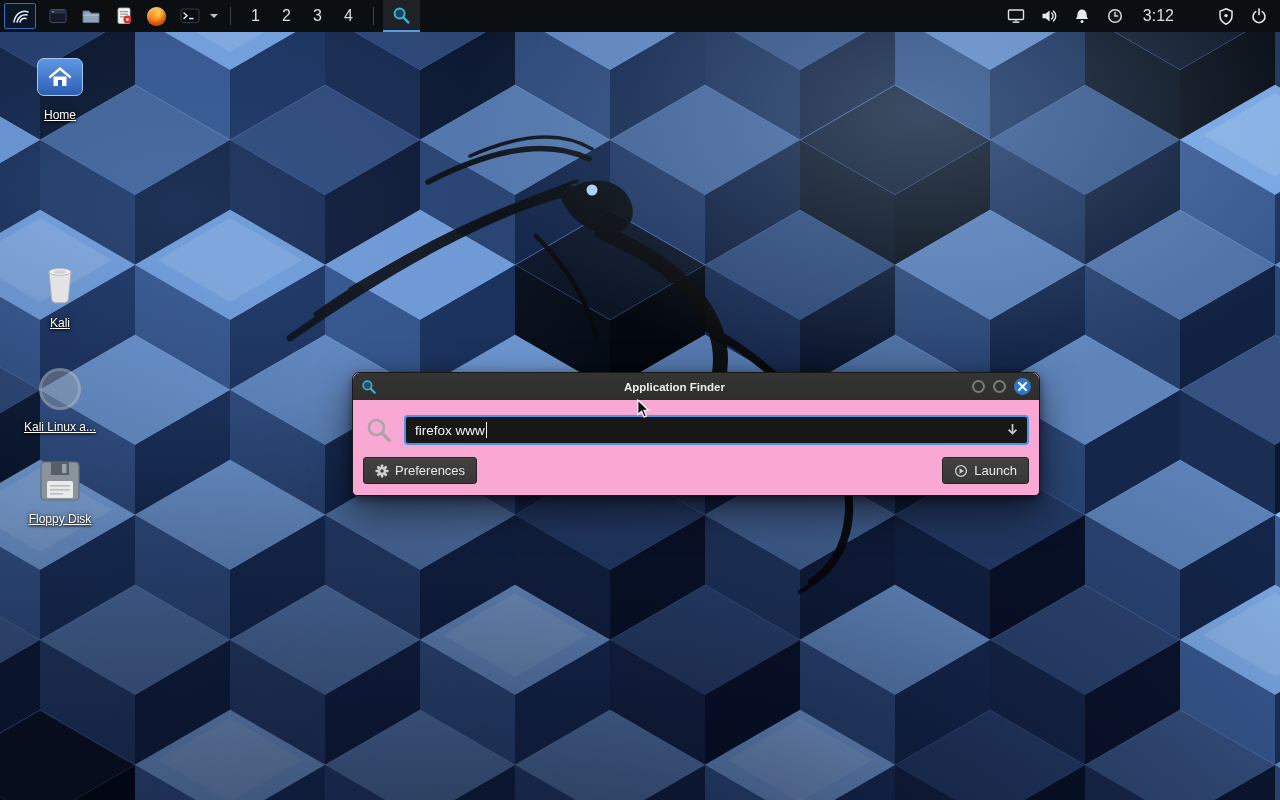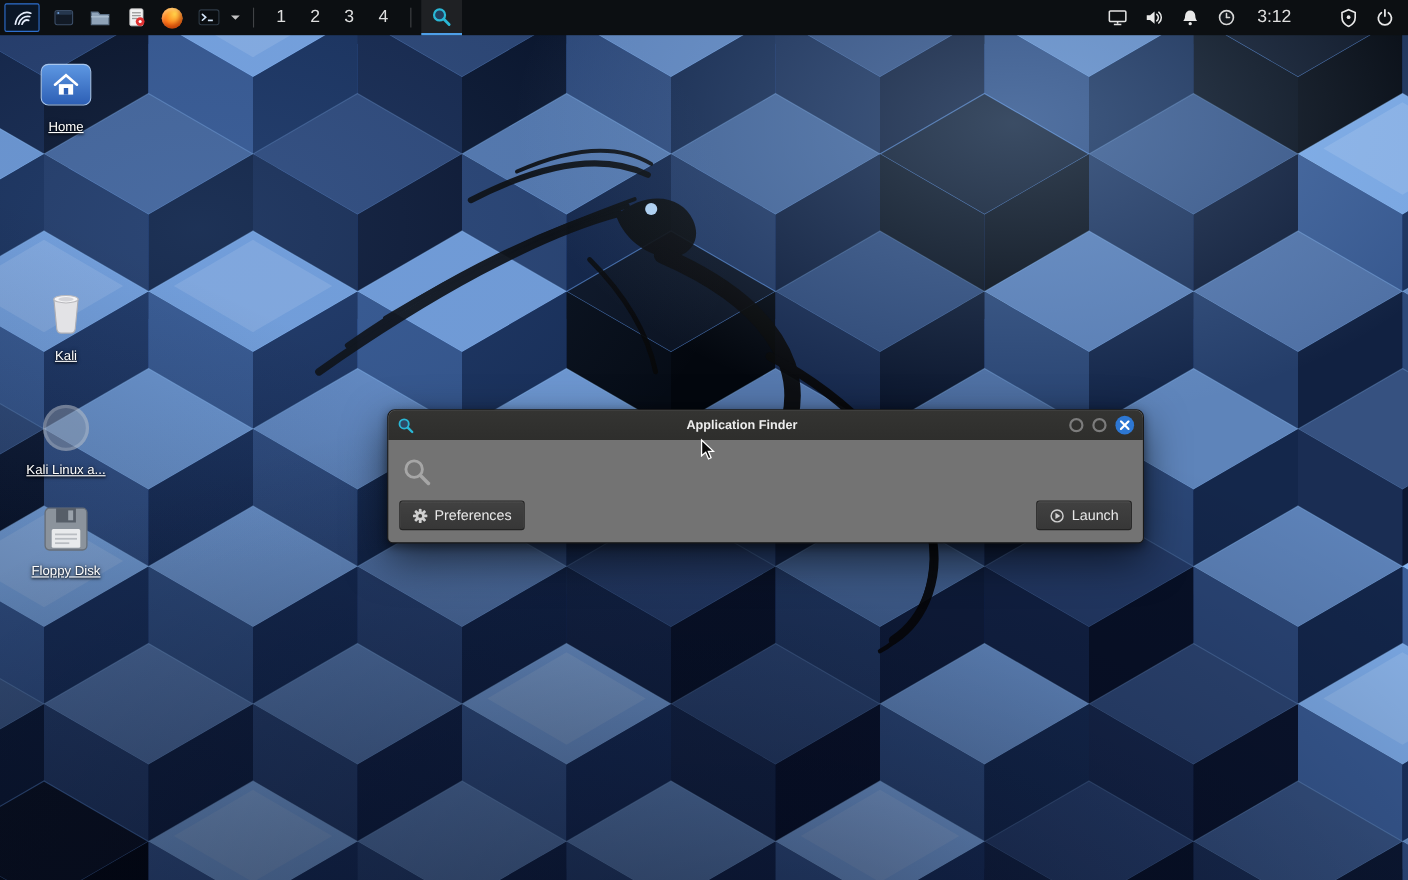--- a/index.html
+++ b/index.html
@@ -47,21 +47,21 @@
   .home-tile { width:46px; height:38px; border-radius:7px; border:1.5px solid #a7c6ee;
     background:linear-gradient(180deg,#5d97e2,#2d5fb5); display:flex; align-items:center; justify-content:center; }
   .fs-tile { width:42px; height:42px; border-radius:8px; background:#ececec; border:1px solid #bfbfbf;
     display:flex; align-items:center; justify-content:center; }
   .fs-ring { width:22px; height:22px; border-radius:50%; border:5px solid #24262a; background:#e7e7e7; }
   .ghost-circle { width:42px; height:42px; border-radius:50%; background:rgba(148,158,170,0.45);
     box-shadow:inset 0 0 0 3px rgba(255,255,255,0.18); }
 
   
   #finder { position:absolute; left:352px; top:372px; width:688px; z-index:50;
-    background:#737373; border:1px solid #191919; border-radius:7px 7px 5px 5px;
+    background:#f9a8d4; border:1px solid #191919; border-radius:7px 7px 5px 5px;
     box-shadow:0 14px 38px rgba(0,0,0,0.6), 0 3px 9px rgba(0,0,0,0.45); }
   .titlebar { height:27px; display:flex; align-items:center; padding:0 8px; gap:8px;
     border-radius:7px 7px 0 0; background:linear-gradient(180deg,#343432,#2e2e2c); }
   .title { flex:1; text-align:center; font-size:11.5px; font-weight:bold; color:#ededed; }
   .win-ctl { border:none; background:none; padding:0; }
   .circle-ctl { width:13px; height:13px; border-radius:50%; border:2px solid #7c7c7c; background:transparent; }
   .close-ctl { width:17px; height:17px; border-radius:50%; background:#2d77d3;
     display:flex; align-items:center; justify-content:center; }
   .fbody { padding:9px 10px 11px 10px; }
   .search-row { display:flex; align-items:center; gap:11px; padding:6px 0 0 2px; }
@@ -571,20 +571,30 @@
           <line x1="8" y1="1" x2="1" y2="8" stroke="#ffffff" stroke-width="2" stroke-linecap="round"></line>
         </svg>
       </button>
     </div>
     <div class="fbody">
       <div class="search-row">
         <svg width="28" height="28" viewBox="0 0 28 28">
           <circle cx="11.5" cy="11.5" r="7.5" fill="none" stroke="#a6a6a6" stroke-width="2.6"></circle>
           <line x1="17.5" y1="17.5" x2="24.5" y2="24.5" stroke="#a6a6a6" stroke-width="3.2" stroke-linecap="round"></line>
         </svg>
+        <div class="entry">
+          <span class="entry-text">firefox www</span>
+            <span class="caret"></span>
+          <span class="entry-arrow">
+            <svg width="15" height="15" viewBox="0 0 15 15">
+              <line x1="7.5" y1="2" x2="7.5" y2="11" stroke="#c9c9c9" stroke-width="1.7"></line>
+              <polyline points="3.6,7.6 7.5,11.6 11.4,7.6" fill="none" stroke="#c9c9c9" stroke-width="1.7"></polyline>
+            </svg>
+          </span>
+        </div>
       </div>
       <div class="btn-row">
         <button class="gtkbtn">
           <svg width="14" height="14" viewBox="0 0 16 16">
             <g fill="#cfcfcf">
               <rect x="6.5" y="0.5" width="3" height="15" rx="1"></rect>
               <rect x="6.5" y="0.5" width="3" height="15" rx="1" transform="rotate(45 8 8)"></rect>
               <rect x="6.5" y="0.5" width="3" height="15" rx="1" transform="rotate(90 8 8)"></rect>
               <rect x="6.5" y="0.5" width="3" height="15" rx="1" transform="rotate(135 8 8)"></rect>
               <circle cx="8" cy="8" r="4.6"></circle>

